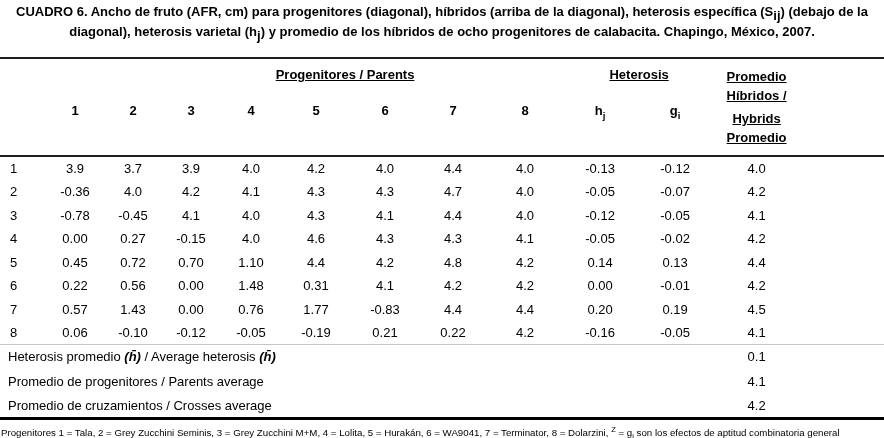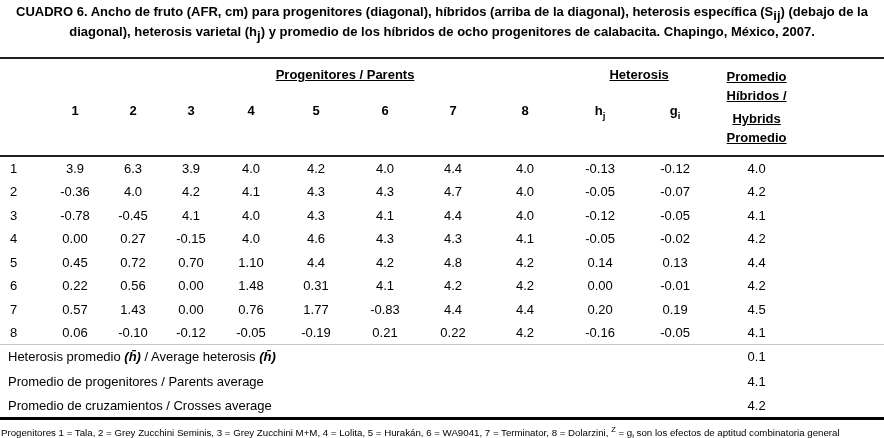--- a/index.html
+++ b/index.html
@@ -93,21 +93,21 @@
           <th>7</th>
           <th>8</th>
           <th class="sym" id="hj-head"><span>h</span><sub>j</sub></th>
         <th class="sym"><span>g</span><sub>i</sub></th>
       </tr>
     </thead>
     <tbody id="tbl-body">
         <tr>
           <td class="lbl">1</td>
           <td>3.9</td>
-          <td>6.3</td>
+          <td>3.7</td>
           <td>3.9</td>
           <td>4.0</td>
           <td>4.2</td>
           <td>4.0</td>
           <td>4.4</td>
           <td>4.0</td>
           <td>-0.13</td>
           <td>-0.12</td>
           <td class="num">4.0</td>
         </tr>

